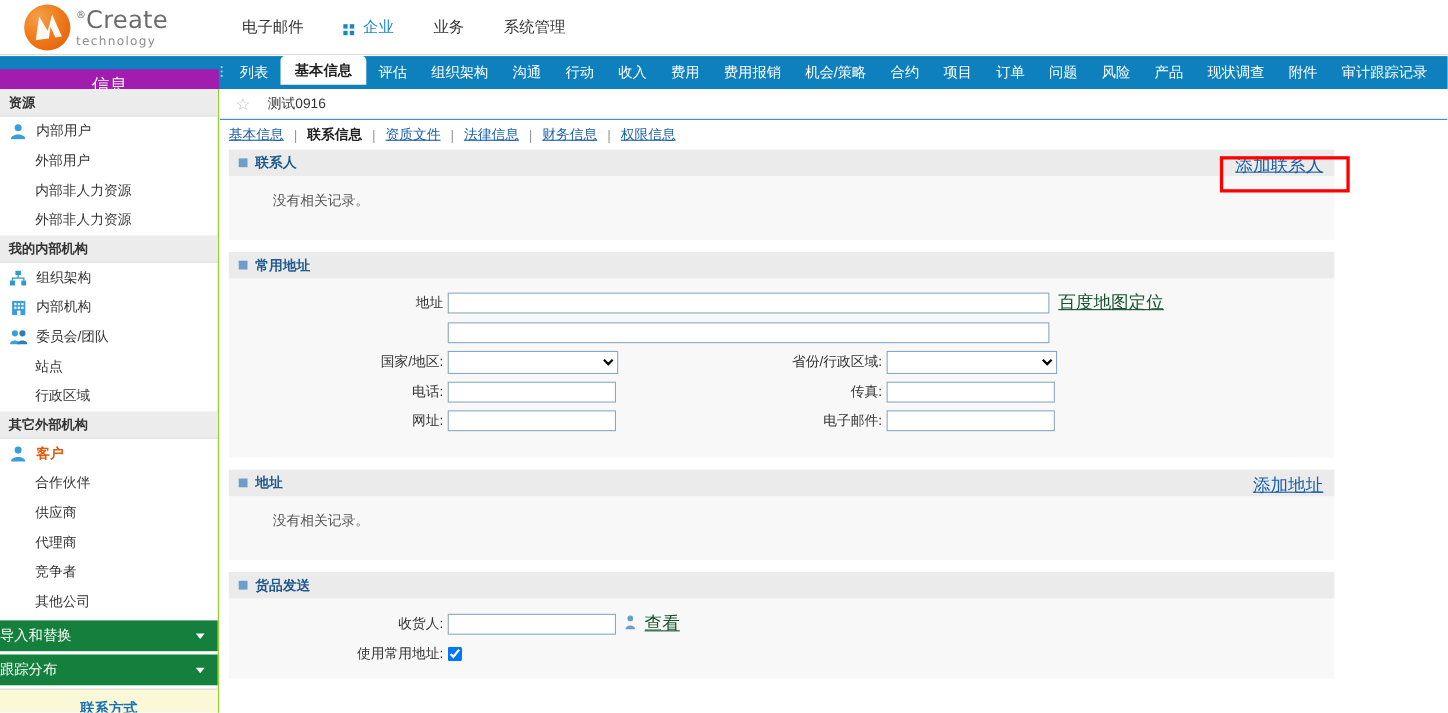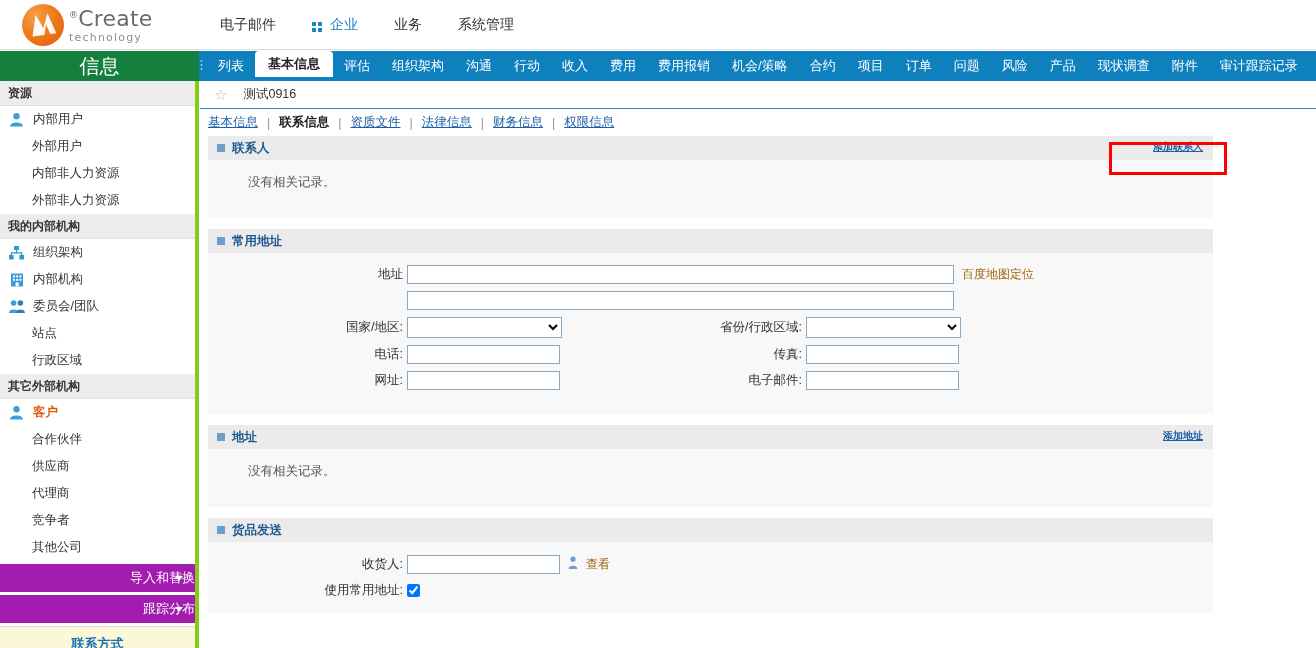--- a/index.html
+++ b/index.html
@@ -55,22 +55,22 @@
     display: inline-block; width: 12px; height: 12px; margin-right: 6px;
     position: relative; top: 1px;
   }
 
   
   .tabstrip {
     position: absolute; left: 0; top: 51px; width: 1316px; height: 30px;
     background: #0e80bd;
   }
   .leftlabel {
-    position: absolute; left: 0; top: 0; width: 199px; height: 30px;
-    background: #15803d; color: #fff; font-size: 20px;
+    position: absolute; left: 0; top: 12px; width: 199px; height: 30px;
+    background: #a21caf; color: #fff; font-size: 16px;
     display: flex; align-items: center; justify-content: center;
   }
   .dotgrip {
     position: absolute; left: 200px; top: 8px; width: 5px; height: 14px;
   }
   .tabs {
     position: absolute; left: 207px; top: 0; height: 30px;
     display: flex; align-items: flex-start;
   }
   .tab {
@@ -79,39 +79,39 @@
   }
   .tab.active {
     background: #ffffff; color: #222; font-weight: bold;
     border-radius: 4px 4px 0 0; height: 26px; line-height: 26px;
     margin-bottom: 0; padding: 0 13px;
   }
 
   
   .sidebar {
     position: absolute; left: 0; top: 81px; width: 199px; height: 567px;
-    background: #ffffff; border-right: 4px solid #84cc16; overflow: hidden;
+    background: #ffffff; border-right: 1px solid #84cc16; overflow: hidden;
   }
   .side-group {
     height: 25px; line-height: 25px; background: #ececec;
     padding-left: 8px; font-size: 12px; color: #333; font-weight: bold;
     border-bottom: 1px solid #e0e0e0;
   }
   .side-item {
     height: 27px; line-height: 27px; display: flex; align-items: center;
     padding-left: 8px; font-size: 12.5px; color: #333; cursor: pointer;
   }
   .side-item .s-ico { width: 17px; height: 17px; margin-right: 7px;
                       display: inline-flex; align-items: center; justify-content: center; }
   .side-item .s-label { padding-left: 1px; }
   .side-item.nested .s-label { padding-left: 24px; }
   .side-item.hot .s-label { color: #e2590b; font-weight: bold; }
   .side-btn {
-    height: 28px; margin-top: 3px; background: #a21caf; color: #fff;
-    display: flex; align-items: center; justify-content: flex-end;
+    height: 28px; margin-top: 3px; background: #15803d; color: #fff;
+    display: flex; align-items: center; justify-content: flex-start;
     position: relative; font-size: 13px; cursor: pointer;
   }
   .side-btn .caret {
     position: absolute; right: 12px; top: 50%; margin-top: -2px;
     width: 0; height: 0; border-left: 4px solid transparent;
     border-right: 4px solid transparent; border-top: 5px solid #ffffff;
   }
   .side-yellow {
     margin-top: 3px; height: 22px; background: #fbf8d8;
     border-top: 1px solid #dcdcdc;
@@ -145,34 +145,34 @@
     height: 24px; background: #ebebeb; display: flex; align-items: center;
     position: relative; padding-left: 9px;
   }
   .panel-head .sq {
     width: 8px; height: 8px; background: #6d9ec9; margin-right: 7px;
     display: inline-block;
   }
   .panel-head .ph-title { font-size: 12.5px; font-weight: bold; color: #1e5a8e; }
   .panel-head .ph-link {
     position: absolute; right: 10px; top: 4px;
-    color: #1b5fa8; text-decoration: underline; font-size: 10px; cursor: pointer; font-weight: bold;
+    color: #1b5fa8; text-decoration: underline; font-size: 16px; cursor: pointer;
   }
   .panel-body { background: #f8f8f8; padding: 14px 0 14px 0; }
   .empty-msg { padding-left: 40px; color: #555; font-size: 12.5px; }
 
   .formrow { display: flex; align-items: center; margin-bottom: 7px; }
   .lbl { text-align: right; font-size: 12.5px; color: #333; }
   .inp {
     height: 19px; border: 1px solid #8aa8c0; background: #fff;
     margin-left: 4px; outline: none; font-size: 12px; padding: 0 3px;
     font-family: "Liberation Sans", sans-serif;
   }
   select.inp { height: 21px; padding: 0 1px; }
-  .linkish { color: #a16207; font-size: 12px;
+  .linkish { color: #14532d; text-decoration: underline; font-size: 16px;
              margin-left: 8px; cursor: pointer; }
 
   .redbox {
     position: absolute; left: 1109px; top: 142px; width: 118px; height: 33px;
     border: 3px solid #ff0000; background: transparent; z-index: 40;
     pointer-events: none;
   }
 </style>
 </head>
 <body>

